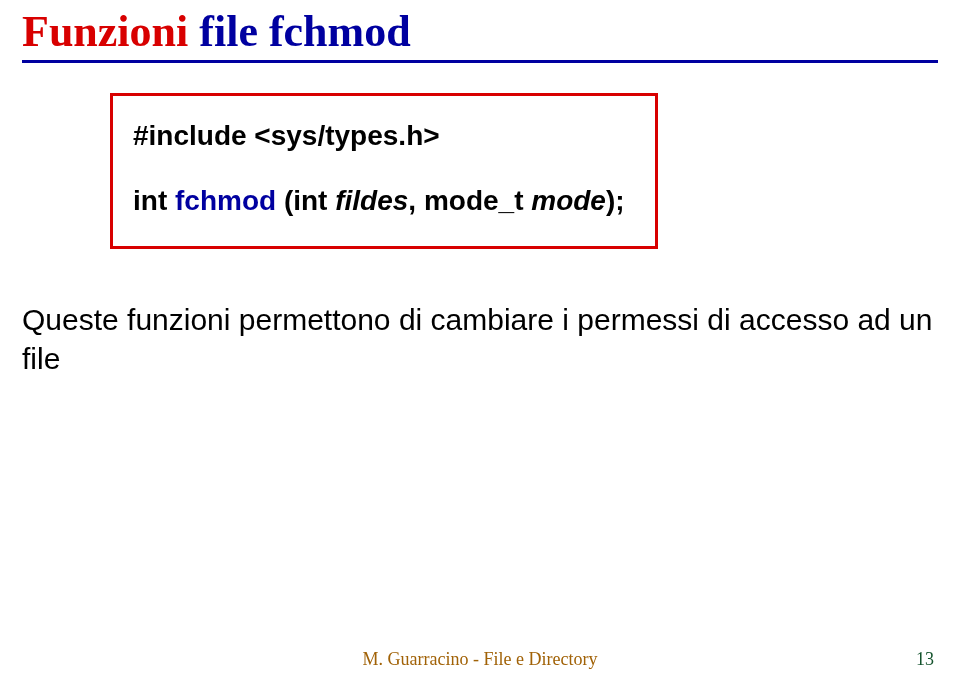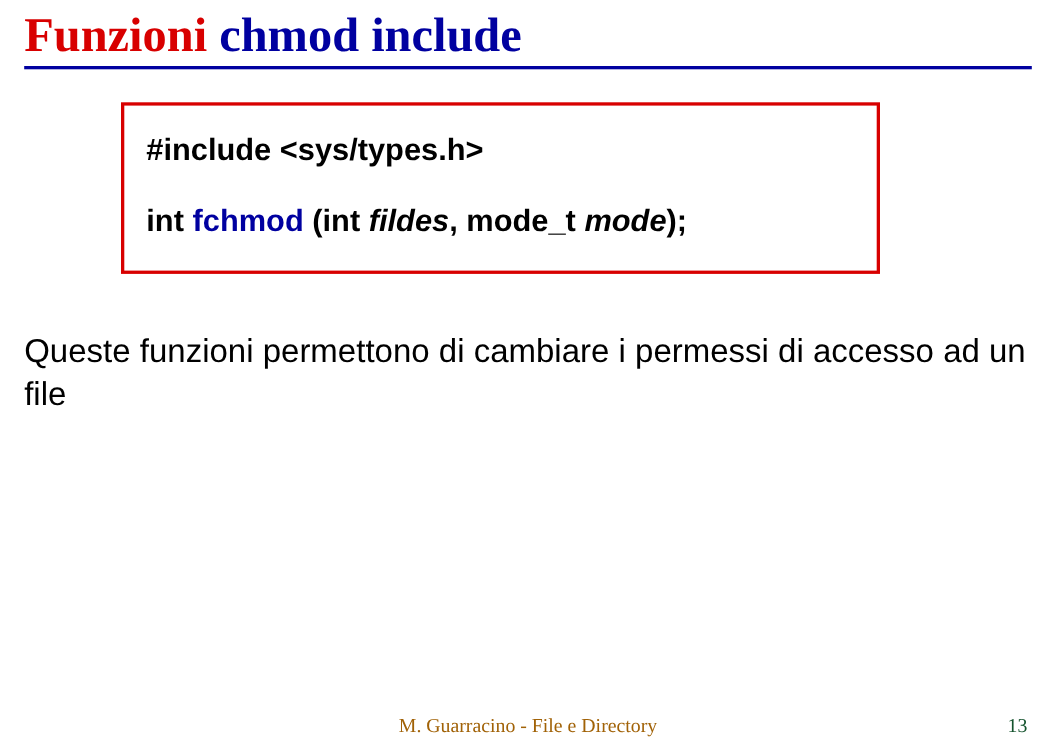--- a/index.html
+++ b/index.html
@@ -23,21 +23,21 @@
   .title .red { color: #d80000; }
   .title .blue { color: #0000a0; }
   .underline {
     height: 3px;
     background: #0000a0;
     margin: 4px 22px 0 22px;
     width: 916px;
   }
   .codebox {
     margin: 30px 0 0 110px;
-    width: 690px;
+    width: 548px;
     border: 3px solid #d80000;
     padding: 22px 20px 28px 20px;
     font-family: Arial, Helvetica, sans-serif;
   }
   .codebox .line {
     font-size: 28px;
     line-height: 1.25;
     color: #000;
     font-weight: bold;
   }
@@ -66,21 +66,21 @@
     font-family: "Times New Roman", Times, serif;
     font-size: 18px;
     color: #14532d;
   }
 </style>
 </head>
 <body>
 
 <div class="title-wrap">
   <h1 class="title">
-    <span class="red">Funzioni</span><span class="blue"> chmod include</span>
+    <span class="red">Funzioni</span><span class="blue"> file fchmod</span>
   </h1>
 </div>
 <div class="underline"></div>
 
 <div class="codebox">
   <div class="line">#include &lt;sys/types.h&gt;</div>
   <div class="gap"></div>
   <div class="line">
     <span>int </span><span class="kw">fchmod</span><span> (int </span><span class="it">fildes</span><span>, mode_t </span><span class="it">mode</span><span>);</span>
   </div>

